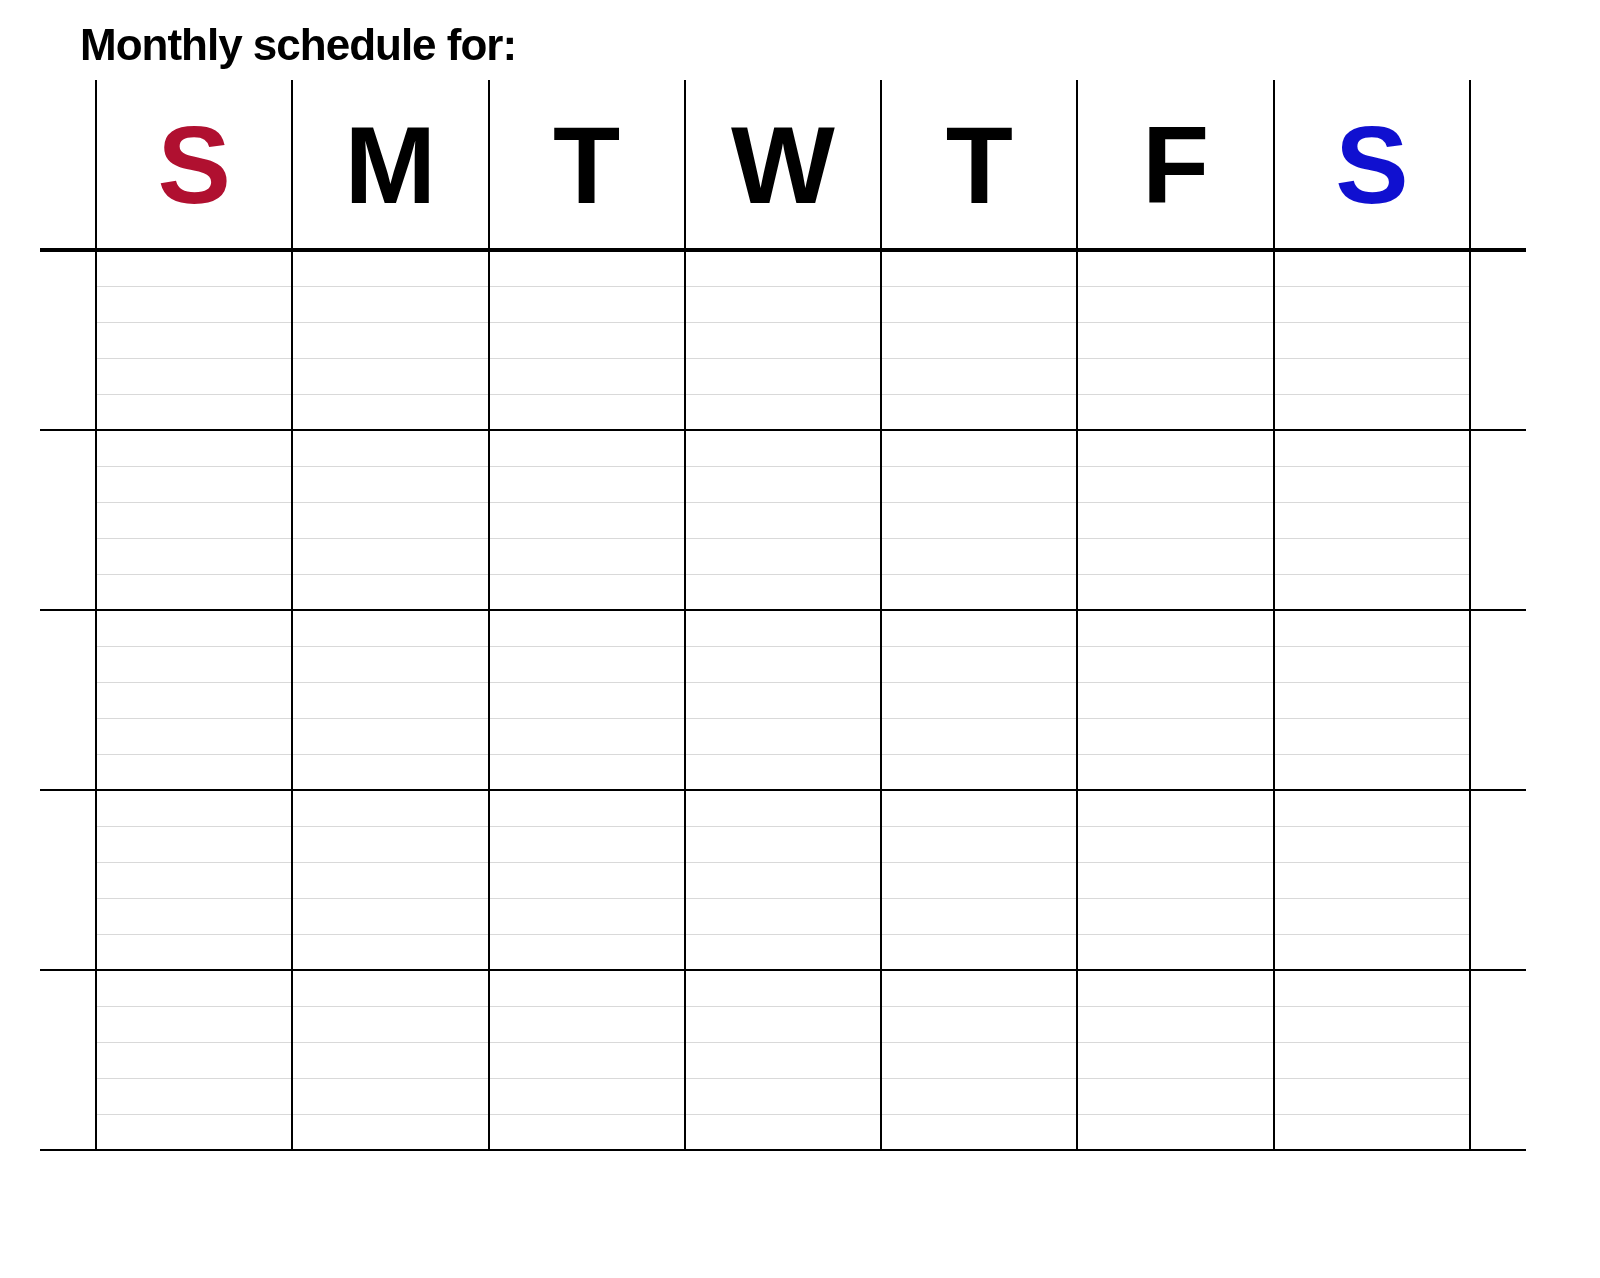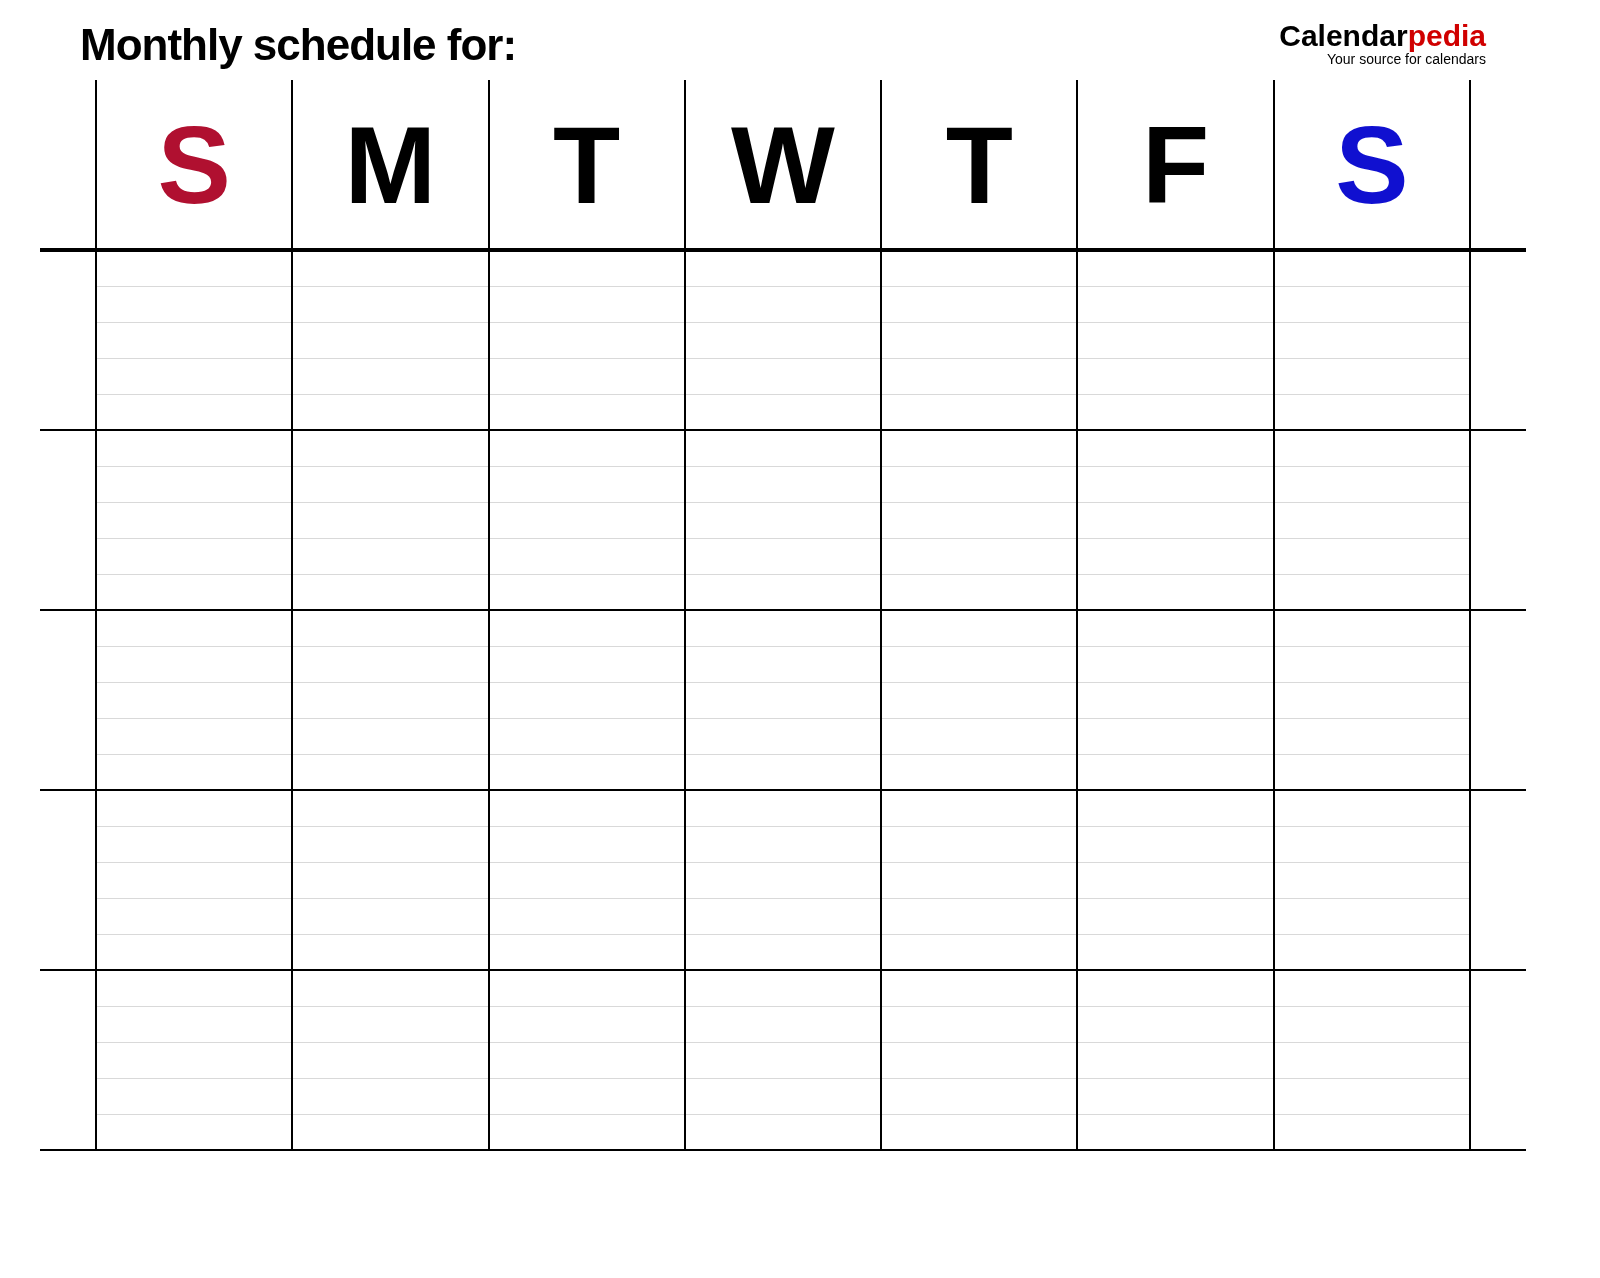--- a/index.html
+++ b/index.html
@@ -98,26 +98,20 @@
     color: #000;
   }
 </style>
 </head>
 <body>
 
 <div class="page">
 
   <div class="topbar">
     <div class="title">Monthly schedule for:</div>
-    <div class="logo">
-      <div class="logo-main">
-        <span class="logo-a">Calendar</span><span class="logo-b">pedia</span>
-      </div>
-      <div class="logo-tag">Your source for calendars</div>
-    </div>
   </div>
 
   <table class="calendar">
     <colgroup>
       <col class="side">
       <col>
         <col>
         <col>
         <col>
         <col>

